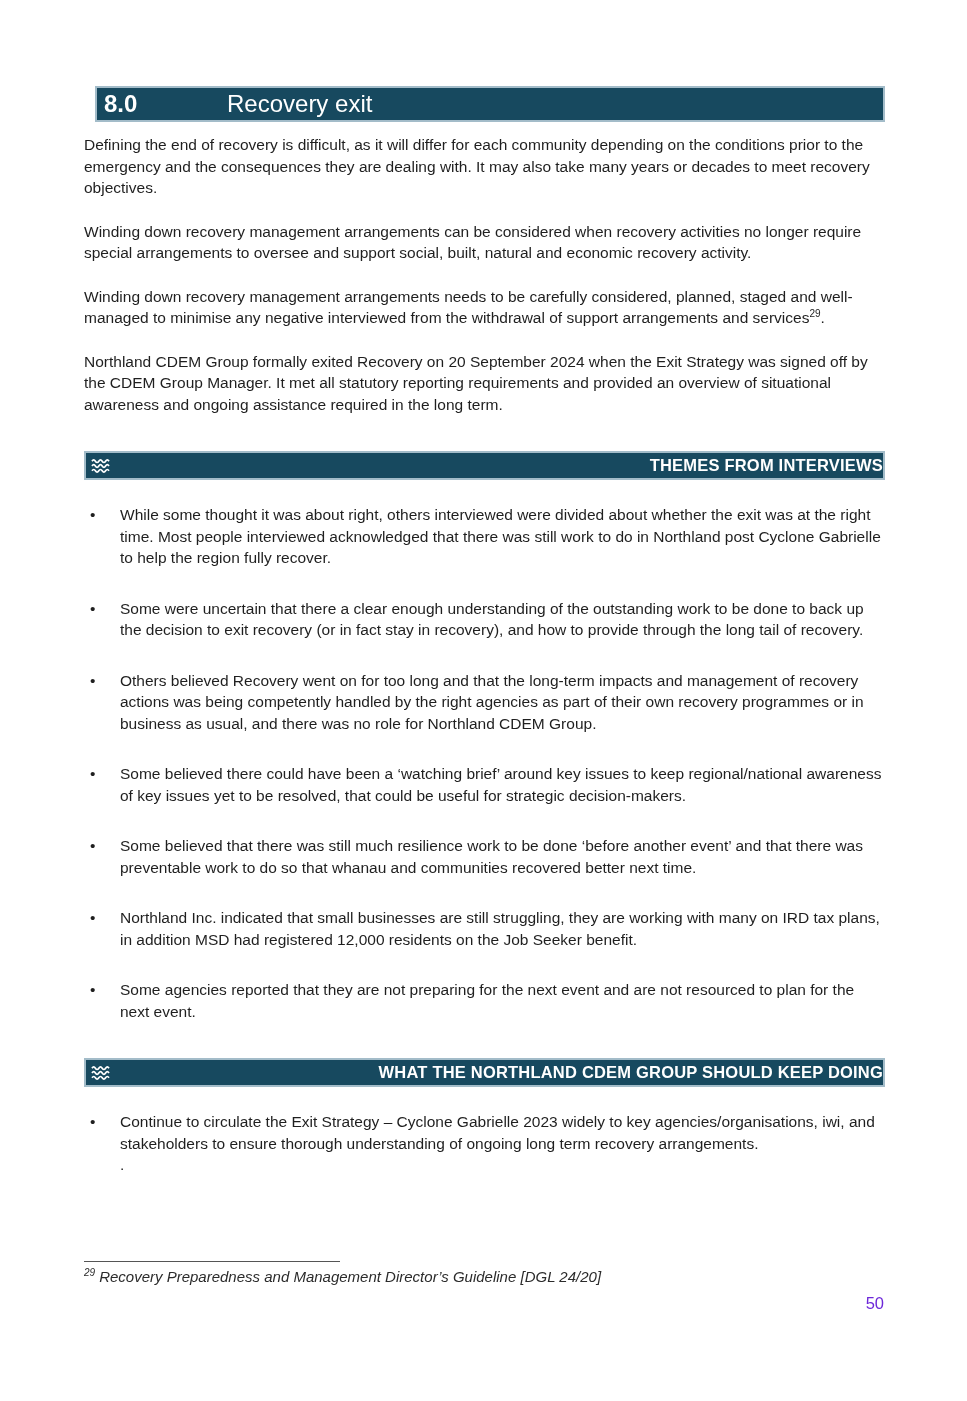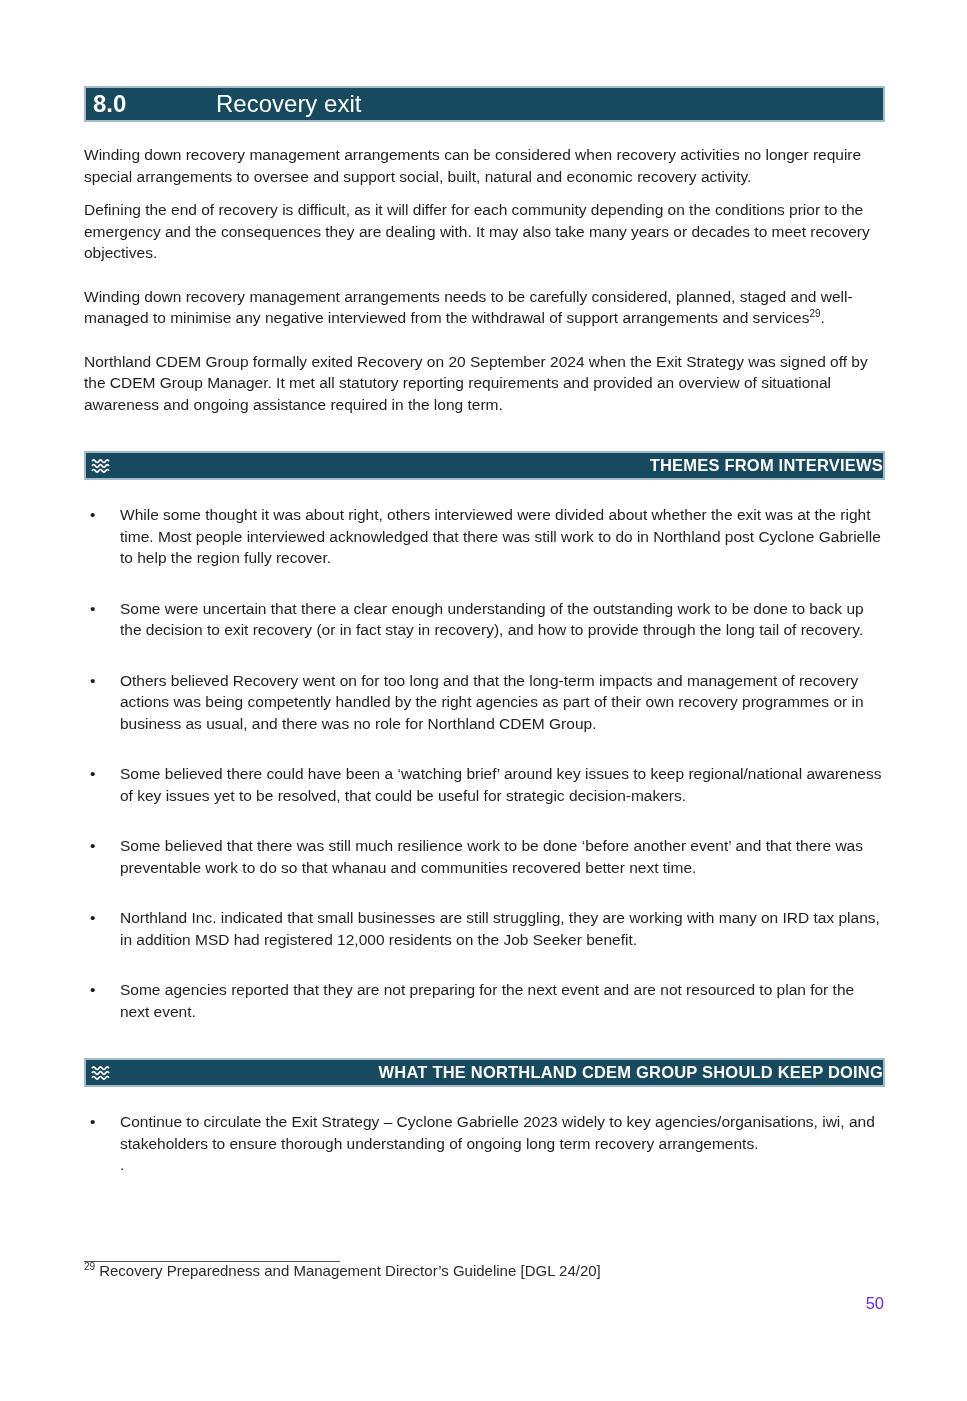--- a/index.html
+++ b/index.html
@@ -23,20 +23,21 @@
     width: 801px;
   }
   
   .title-bar {
     position: relative;
     box-sizing: border-box;
     height: 36px;
     background: var(--bar-bg);
     border: 2px solid var(--bar-border);
     color: #ffffff;
+    margin-left: 11px;
   }
   .title-num {
     position: absolute;
     left: 7px;
     top: 2px;
     font-size: 24px;
     font-weight: bold;
   }
   .title-text {
     position: absolute;
@@ -111,23 +112,24 @@
     left: 84px;
     top: 1261px;
     width: 801px;
   }
   .footnote-rule {
     width: 256px;
     border-top: 1px solid #555555;
     height: 0;
   }
   .footnote-text {
-    margin-top: 0;
+    margin-top: 6px;
     font-size: 15px;
     color: #2b2b2b;
+    font-style: italic;
   }
   .footnote-text sup {
     font-size: 10px;
     line-height: 0;
     margin-right: 4px;
   }
   .page-number {
     position: absolute;
     right: 83px;
     top: 1294px;
@@ -139,23 +141,23 @@
 <body>
 
 <div class="page">
   <div class="content">
 
     <div class="title-bar">
       <span class="title-num">8.0</span>
       <span class="title-text">Recovery exit</span>
     </div>
 
+    <p class="body first"><span>Defining the end of recovery is difficult, as it will differ for each community depending on the conditions prior to the emergency and the consequences they are dealing with. It may also take many years or decades to meet recovery objectives.</span></p>
+
     <p class="body"><span>Winding down recovery management arrangements can be considered when recovery activities no longer require special arrangements to oversee and support social, built, natural and economic recovery activity.</span></p>
-
-    <p class="body first"><span>Defining the end of recovery is difficult, as it will differ for each community depending on the conditions prior to the emergency and the consequences they are dealing with. It may also take many years or decades to meet recovery objectives.</span></p>
 
     <p class="body"><span>Winding down recovery management arrangements needs to be carefully considered, planned, staged and well-managed to minimise any negative interviewed from the withdrawal of support arrangements and services</span><sup class="fn-ref">29</sup><span>.</span></p>
 
     <p class="body"><span>Northland CDEM Group formally exited Recovery on 20 September 2024 when the Exit Strategy was signed off by the CDEM Group Manager. It met all statutory reporting requirements and provided an overview of situational awareness and ongoing assistance required in the long term.</span></p>
 
     <div class="section-bar">
       <span class="wave-icon">
         <svg width="21" height="16" viewBox="0 0 21 16" aria-hidden="true">
           <path d="M1 3.2 q1.7 -2.6 3.4 0 t3.4 0 t3.4 0 t3.4 0 t3.4 0" fill="none" stroke="#ffffff" stroke-width="1.7"></path>
           <path d="M1 8 q1.7 -2.6 3.4 0 t3.4 0 t3.4 0 t3.4 0 t3.4 0" fill="none" stroke="#ffffff" stroke-width="1.7"></path>

